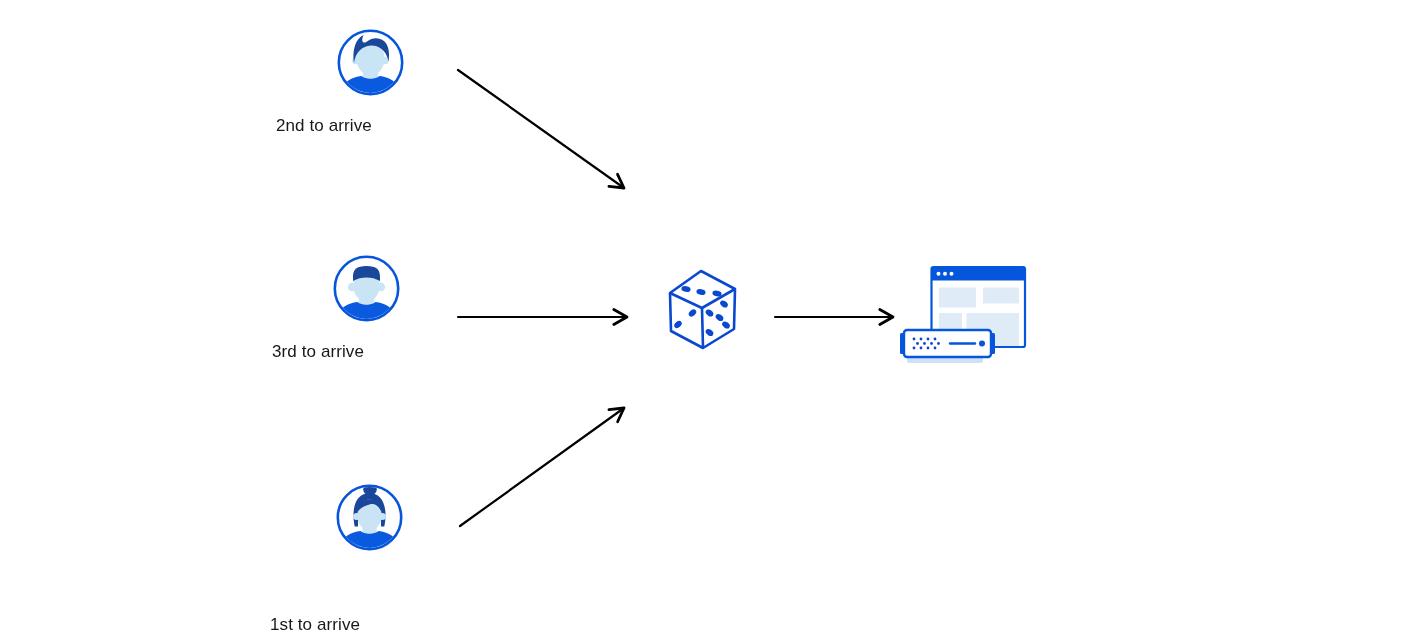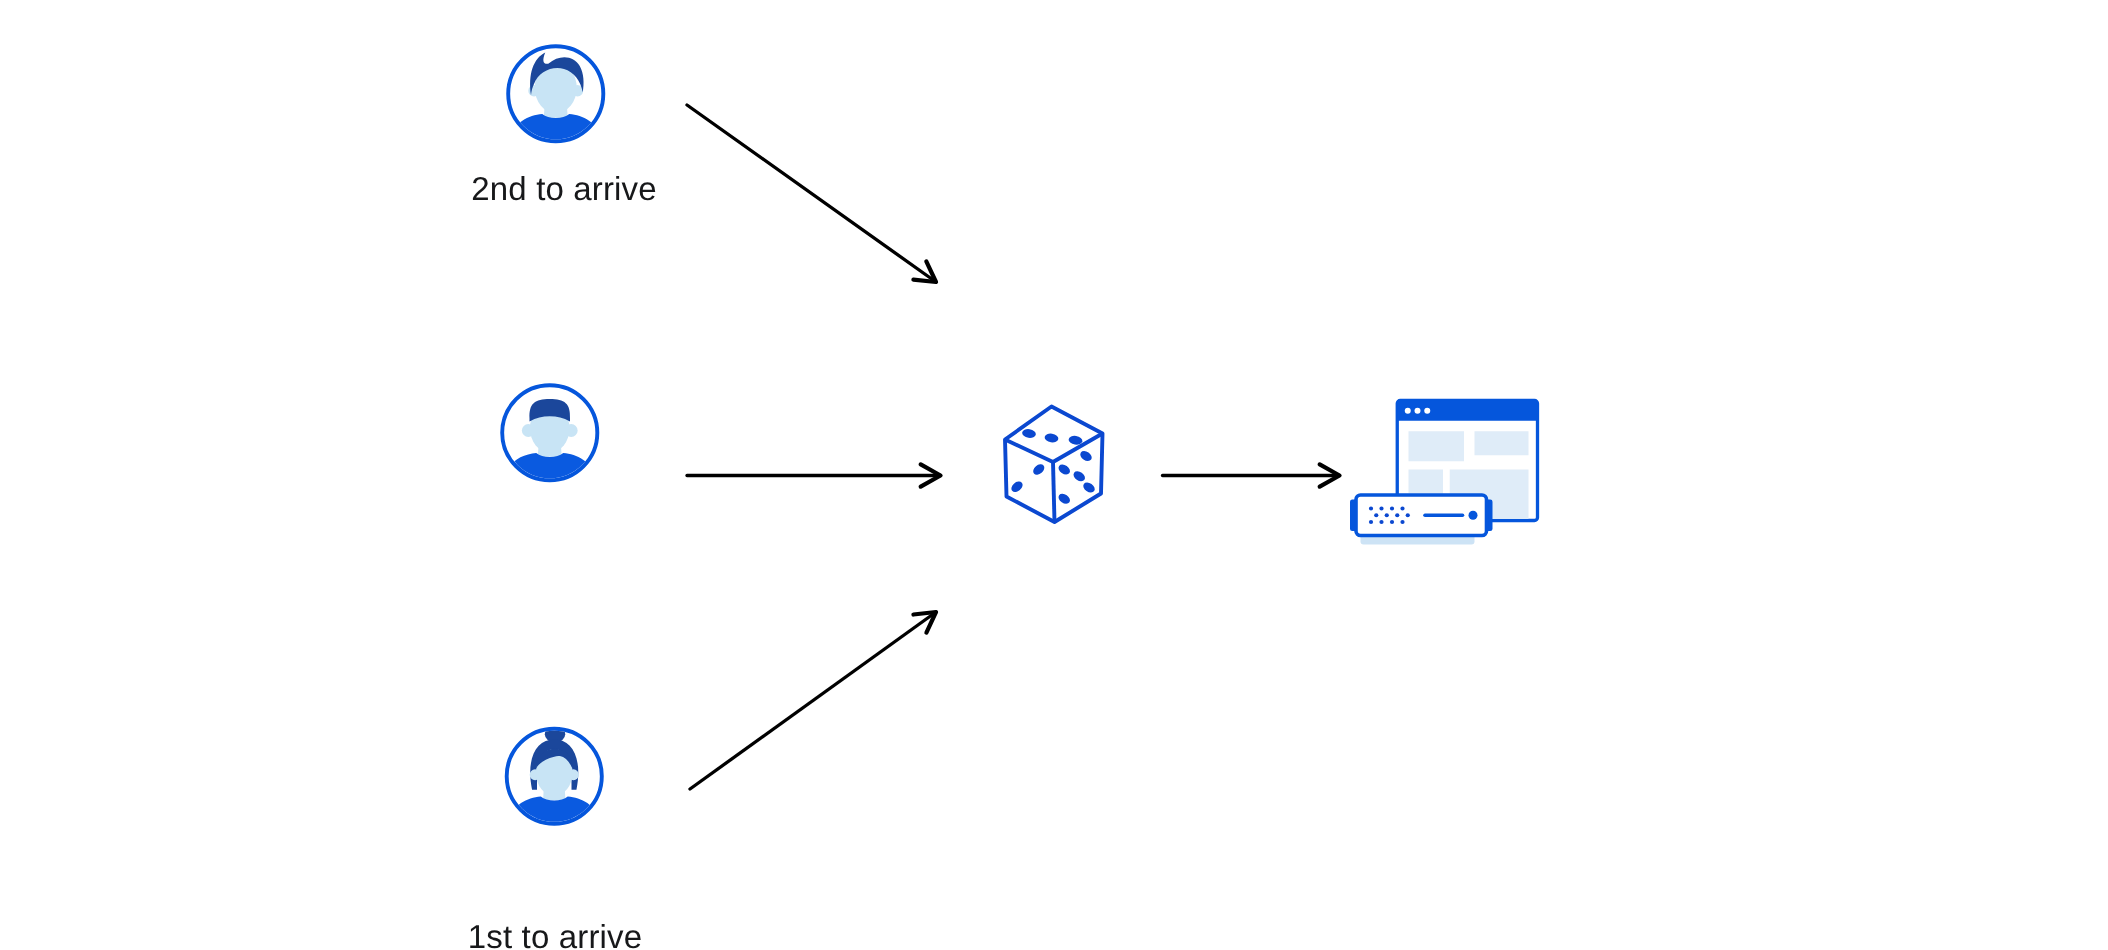--- a/index.html
+++ b/index.html
@@ -12,22 +12,22 @@
     --server-base-blue:#cde3f5;
     --arrow-black:#000000;
     --label-text:#17181a;
     --background:#ffffff;
   }
   html,body{margin:0;padding:0;}
   body{background:var(--background);font-family:"Liberation Sans","DejaVu Sans",sans-serif;}
   .canvas{position:relative;width:1405px;height:633px;background:var(--background);overflow:hidden;}
   .abs{position:absolute;}
   .node-label{
-    position:absolute;width:200px;text-align:center;
-    font-size:22px;line-height:22px;color:var(--label-text);
+    position:absolute;width:200px;text-align:left;
+    font-size:17px;line-height:22px;color:var(--label-text);
     letter-spacing:.1px;
   }
   
   .fw{fill:#fff;}
   .sb{stroke:var(--primary-blue);}
   .fb{fill:var(--primary-blue);}
   .fface{fill:var(--face-light-blue);}
   .fhair{fill:var(--hair-navy);}
   .fshirt{fill:var(--shirt-blue);}
   .flight{fill:var(--panel-light-blue);}
@@ -92,20 +92,21 @@
         <circle cx="14.3" cy="-1.5" r="4.3" class="fface"></circle>
         <path d="M -7 2 L 7 2 L 8 16 L -8 16 Z" class="fface"></path>
         <ellipse cx="0" cy="-3" rx="13.2" ry="16.2" class="fface"></ellipse>
         <path d="M -13.5 -9.5 C -14 -19.5 -10 -22.5 0 -22.5 C 10 -22.5 14 -19.5 13.5 -9.5
                  L 13.5 -7.5 C 9 -10 5 -11 0 -11 C -5 -11 -9 -10 -13.5 -7.5 Z" class="fhair"></path>
         <path d="M -31 34 C -29.5 19.5 -19 14.5 -9 13.5 C -5 17 5 17 9 13.5
                  C 19 14.5 29.5 19.5 31 34 Z" class="fshirt"></path>
       </g>
     </svg>
   </div>
+  <div class="node-label" style="left:272px;top:341px;">3rd to arrive</div>
 
   <div class="abs" style="left:336px;top:484px;">
     <svg width="67" height="67" viewBox="-33.5 -33.5 67 67">
       <defs>
           <clipPath id="avc3">
             <circle cx="0" cy="0" r="30.4"></circle>
           </clipPath>
         </defs>
       <circle cx="0" cy="0" r="31.7" class="fw sb" stroke-width="2.6"></circle>
       <g clip-path="url(#avc3)">

